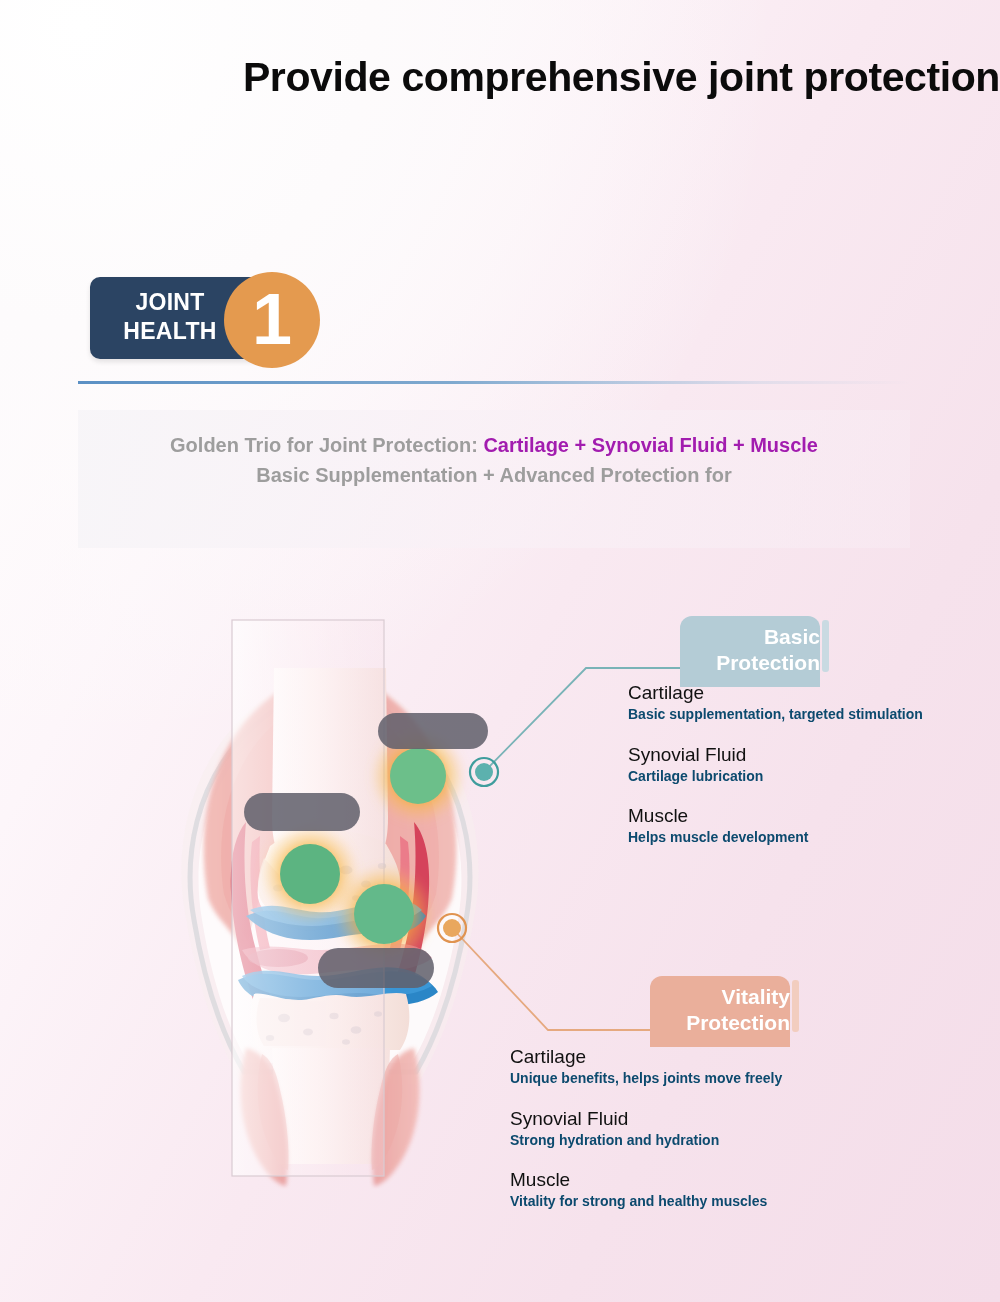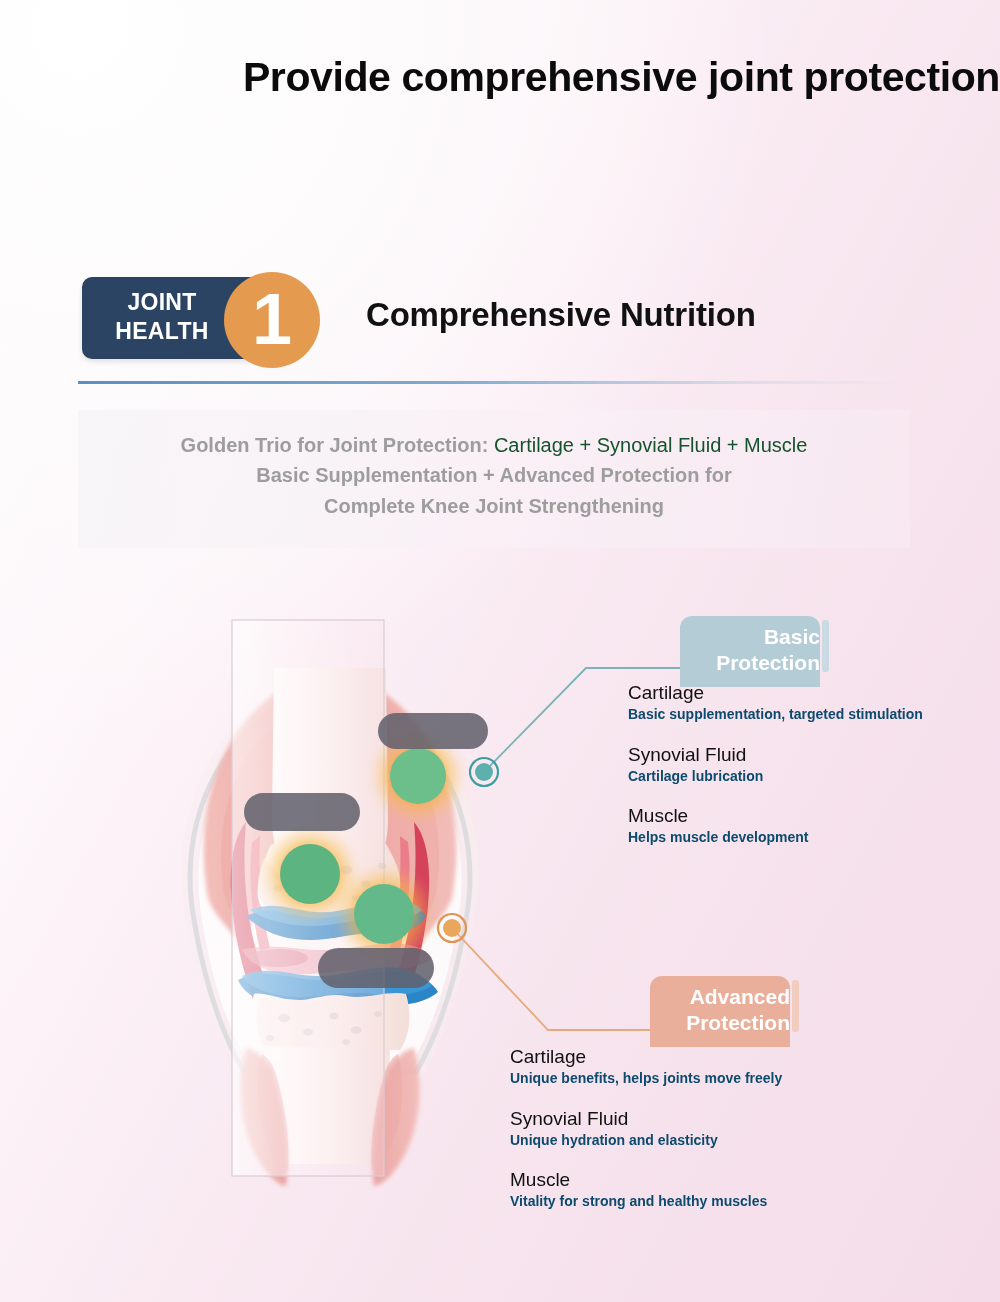--- a/index.html
+++ b/index.html
@@ -17,21 +17,21 @@
     position:absolute; left:0; top:52px; width:1000px;
     text-align:right; color:#0b0b0b;
     font-size:41px; font-weight:bold; line-height:1.22;
     letter-spacing:-0.4px;
   }
   .headline .l2{ display:block; }
 
   
   .badge-row{ position:absolute; left:78px; top:272px; width:850px; height:96px; }
   .chip{
-    position:absolute; left:4px; top:5px; width:190px; height:82px;
+    position:absolute; left:12px; top:5px; width:190px; height:82px;
     background:#2b4463; border-radius:10px 10px 10px 10px;
     box-shadow:0 3px 5px rgba(0,0,0,.10);
   }
   .chip-txt{
     position:absolute; left:0; top:11px; width:160px;
     color:#ffffff; font-size:23px; font-weight:bold; line-height:1.25;
     text-align:center; letter-spacing:.3px;
   }
   .chip-txt span{ display:block; }
   .num-circle{
@@ -57,21 +57,21 @@
   
   .summary-panel{
     position:absolute; left:78px; top:410px; width:832px; height:138px;
     background:linear-gradient(100deg, rgba(247,245,248,.92) 0%, rgba(249,240,246,.78) 52%, rgba(248,235,243,.55) 100%);
   }
   .summary{
     position:absolute; left:78px; top:430px; width:832px;
     text-align:center; color:#9d9d9d;
     font-size:20px; font-weight:bold; line-height:1.52;
   }
-  .summary b{ color:#14532d; font-weight:normal; }
+  .summary b{ color:#a21caf; font-weight:bold; }
 
   
   .knee{ position:absolute; left:150px; top:598px; width:360px; height:600px; }
   .knee svg{ display:block; }
 
   
   .connectors{ position:absolute; left:0; top:0; width:1000px; height:1302px; pointer-events:none; }
 
   
   .tag{
@@ -120,31 +120,29 @@
 <div class="badge-row">
   <div class="chip">
     <div class="chip-txt">
       <span>JOINT</span>
       <span>HEALTH</span>
     </div>
   </div>
   <div class="num-circle">
     <b>1</b>
   </div>
-  <div class="section-title">Comprehensive Nutrition</div>
 </div>
 
 <div class="divider"></div>
 
 <div class="summary-panel"></div>
 <div class="summary">
   <span>Golden Trio for Joint Protection:</span>
   <b>Cartilage + Synovial Fluid + Muscle</b><br>
   <span>Basic Supplementation + Advanced Protection for</span><br>
-  <span>Complete Knee Joint Strengthening</span>
 </div>
 
 <div class="knee">
 <svg width="360" height="600" viewBox="0 0 360 600" xmlns="http://www.w3.org/2000/svg">
   <defs>
     <linearGradient id="musL" x1="0" y1="0" x2="1" y2="0">
       <stop offset="0%" stop-color="#f2b9b4"></stop>
       <stop offset="55%" stop-color="#eeada9"></stop>
       <stop offset="100%" stop-color="#e79a99"></stop>
     </linearGradient>
@@ -308,31 +306,31 @@
     <div class="item-title">Synovial Fluid</div>
     <div class="item-desc">Cartilage lubrication</div>
   </div>
   <div class="item">
     <div class="item-title">Muscle</div>
     <div class="item-desc">Helps muscle development</div>
   </div>
 </div>
 
 <div class="tag tag-adv">
-  <span>Advanced</span>
+  <span>Vitality</span>
   <span>Protection</span>
 </div>
 <div class="tag-adv-edge"></div>
 
 <div class="list list-adv">
   <div class="item">
     <div class="item-title">Cartilage</div>
     <div class="item-desc">Unique benefits, helps joints move freely</div>
   </div>
   <div class="item">
     <div class="item-title">Synovial Fluid</div>
-    <div class="item-desc">Unique hydration and elasticity</div>
+    <div class="item-desc">Strong hydration and hydration</div>
   </div>
   <div class="item">
     <div class="item-title">Muscle</div>
     <div class="item-desc">Vitality for strong and healthy muscles</div>
   </div>
 </div>
 
 </body></html>

